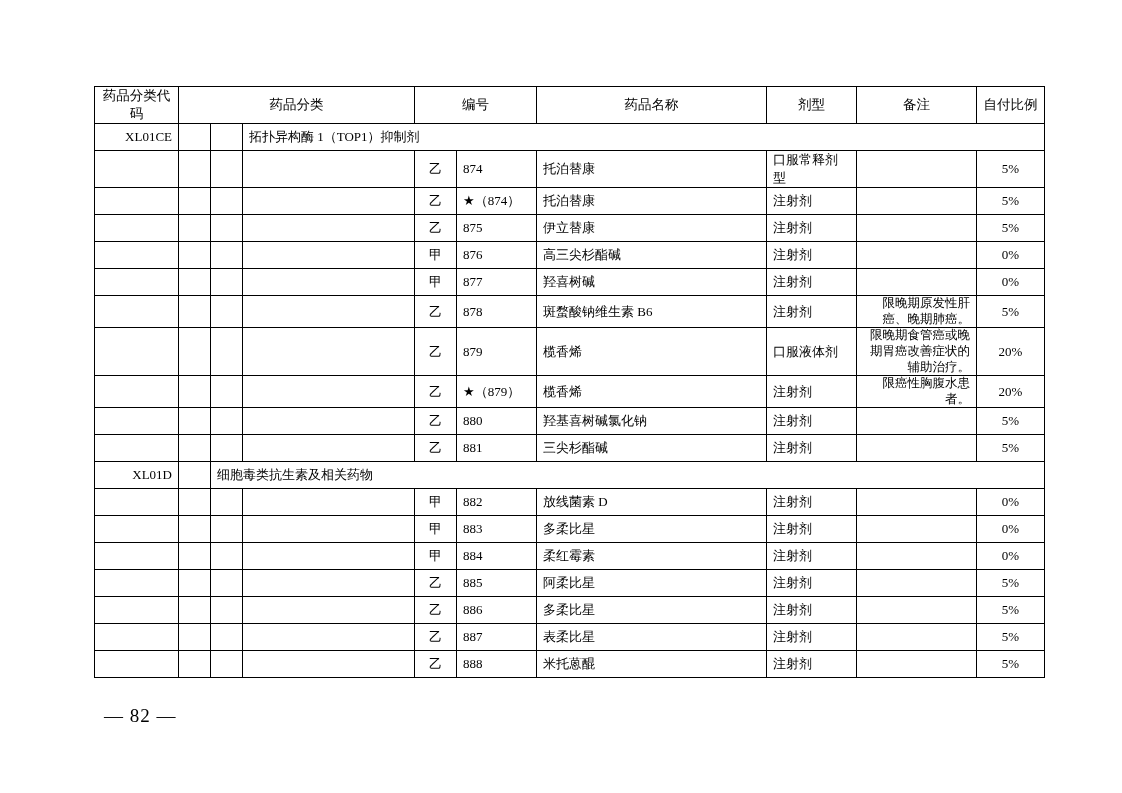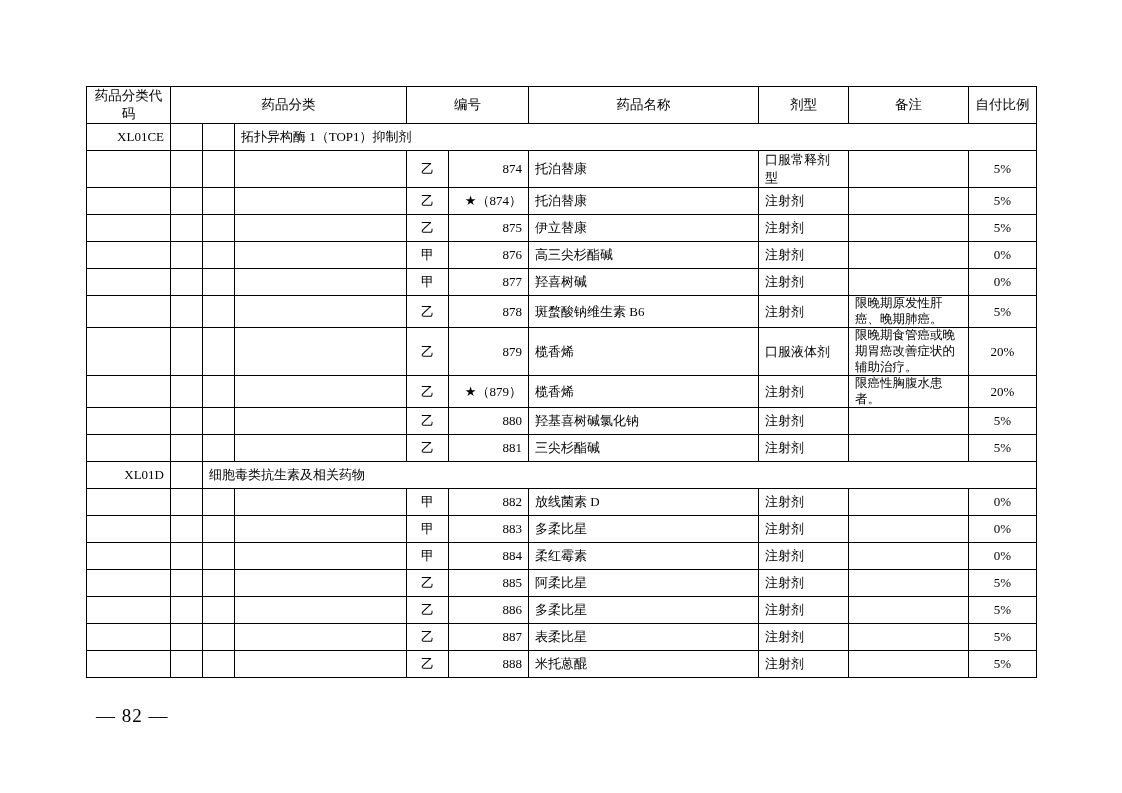--- a/index.html
+++ b/index.html
@@ -10,21 +10,21 @@
   body {
     width: 1122px;
     height: 793px;
     font-family: "Liberation Serif", "DejaVu Serif", serif;
     color: #000000;
     position: relative;
     overflow: hidden;
   }
   .page {
     position: absolute;
-    left: 0;
+    left: 8px;
     top: 0;
     width: 908px;
     height: 793px;
   }
   table.drug-table {
     position: absolute;
     left: 86px;
     top: 86px;
     width: 950px;
     border-collapse: collapse;
@@ -52,24 +52,24 @@
   col.c-level  { width: 42px; }
   col.c-num    { width: 80px; }
   col.c-name   { width: 230px; }
   col.c-form   { width: 90px; }
   col.c-remark { width: 120px; }
   col.c-ratio  { width: 68px; }
 
   td.code      { text-align: right; padding-left: 8px; }
   td.classname { text-align: left; padding-left: 10px; }
   td.level     { text-align: center; }
-  td.num       { text-align: right; }
+  td.num       { text-align: left; }
   td.name      { text-align: left; padding-left: 12px; }
   td.form      { text-align: left; padding-left: 8px; }
-  td.remark    { text-align: left; padding-left: 6px; font-size: 12.5px; line-height: 1.25; }
+  td.remark    { text-align: right; padding-left: 6px; font-size: 12.5px; line-height: 1.25; }
   td.ratio     { text-align: center; }
   td.empty     { }
   td.two-line  { height: 44px; }
 
   .page-number {
     position: absolute;
     left: 96px;
     top: 705px;
     font-size: 19px;
     letter-spacing: 1px;

